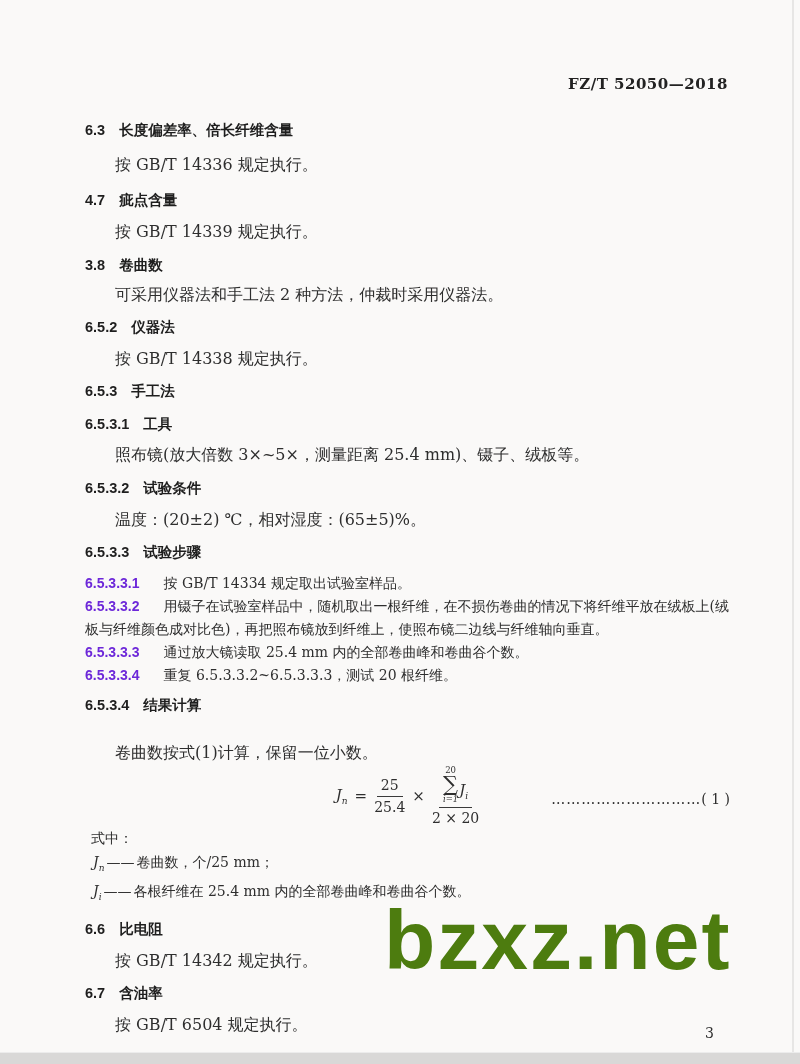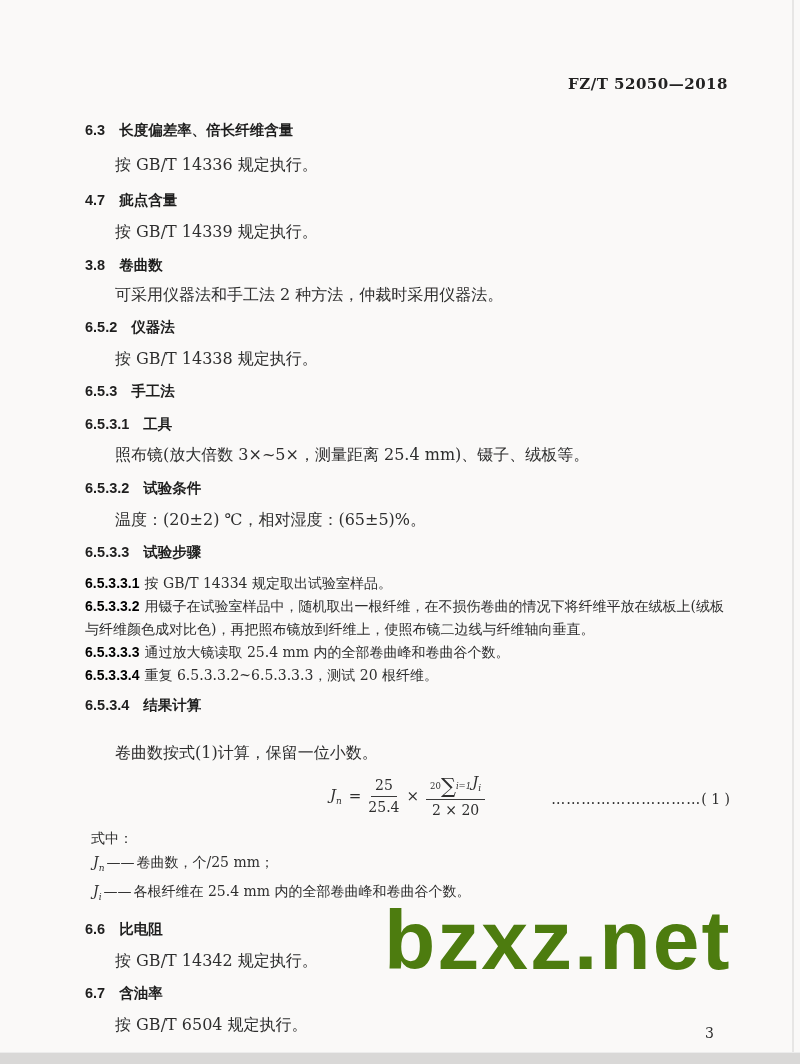--- a/index.html
+++ b/index.html
@@ -28,37 +28,37 @@
   .content { position:relative; z-index:2; padding:0 70px 0 85px; }
   .h {
     font-family:"Liberation Sans", sans-serif;
     font-weight:bold; font-size:14.5px; line-height:20px; color:#1e1e1e;
   }
   .h .num { display:inline-block; margin-right:14px; }
   .p { font-size:16px; line-height:20px; text-indent:30px; }
   .steps .step { font-size:14px; line-height:23px; }
   .step .num {
     font-family:"Liberation Sans", sans-serif;
-    font-weight:bold; margin-right:5px; color:#000000;
+    font-weight:bold; margin-right:24px; color:#6d28d9;
   }
   .where { font-size:14px; line-height:20px; margin-left:6px; }
   .def { font-size:14px; line-height:23px; margin-left:8px; }
   .def .sym, .sym { font-style:italic; }
   .def sub, .formula sub { font-size:9px; }
   .def .dash { margin:0 2px; }
   .fwrap { position:relative; margin-top:4px; height:58px; }
   .formula {
     height:58px; display:flex; justify-content:center; align-items:center;
     gap:7px; font-size:15px;
   }
   .frac { display:inline-flex; flex-direction:column; align-items:center; line-height:1.15; }
   .fnum { display:flex; align-items:flex-end; justify-content:center; border-bottom:1.3px solid #3a3a3a; padding:0 4px 2px; }
   .fden { padding-top:2px; font-size:14px; }
   .fsmall { font-size:14px; }
-  .sumcol { display:inline-flex; flex-direction:row; align-items:center; line-height:1; margin-right:1px; }
+  .sumcol { display:inline-flex; flex-direction:column; align-items:center; line-height:1; margin-right:1px; }
   .slim { font-size:8.5px; line-height:1.1; }
   .ssym { font-size:21px; line-height:0.95; }
   .sterm { font-size:15px; padding-bottom:3px; }
   .eqnum { position:absolute; right:0; top:24px; font-size:14px; color:#2e2e2e; white-space:nowrap; }
   .eqnum .dots { letter-spacing:1px; }
   .page-num { position:absolute; right:86px; top:1025px; font-size:14px; z-index:3; }
   .edge-line { position:absolute; top:0; bottom:12px; left:792px; width:2px; background:#e7e6e5; z-index:4; }
   .bottom-strip { position:absolute; left:0; right:0; bottom:0; height:12px; background:#d9d8d7; border-top:1px solid #ececec; z-index:4; }
 </style>
 </head>

